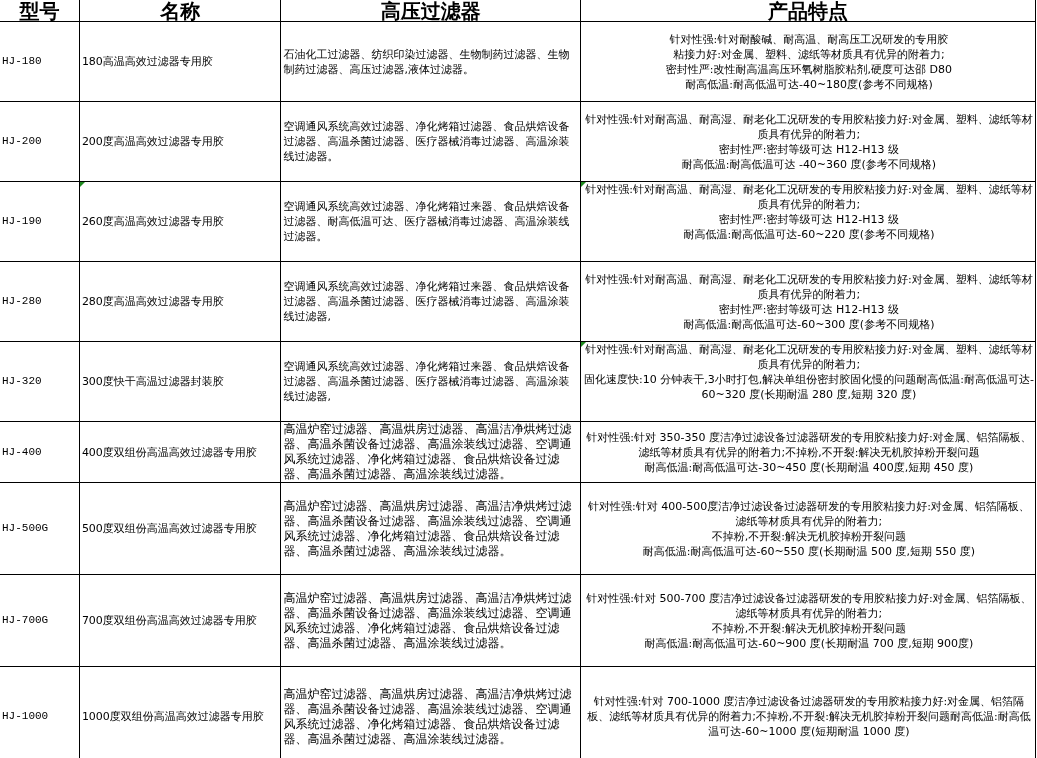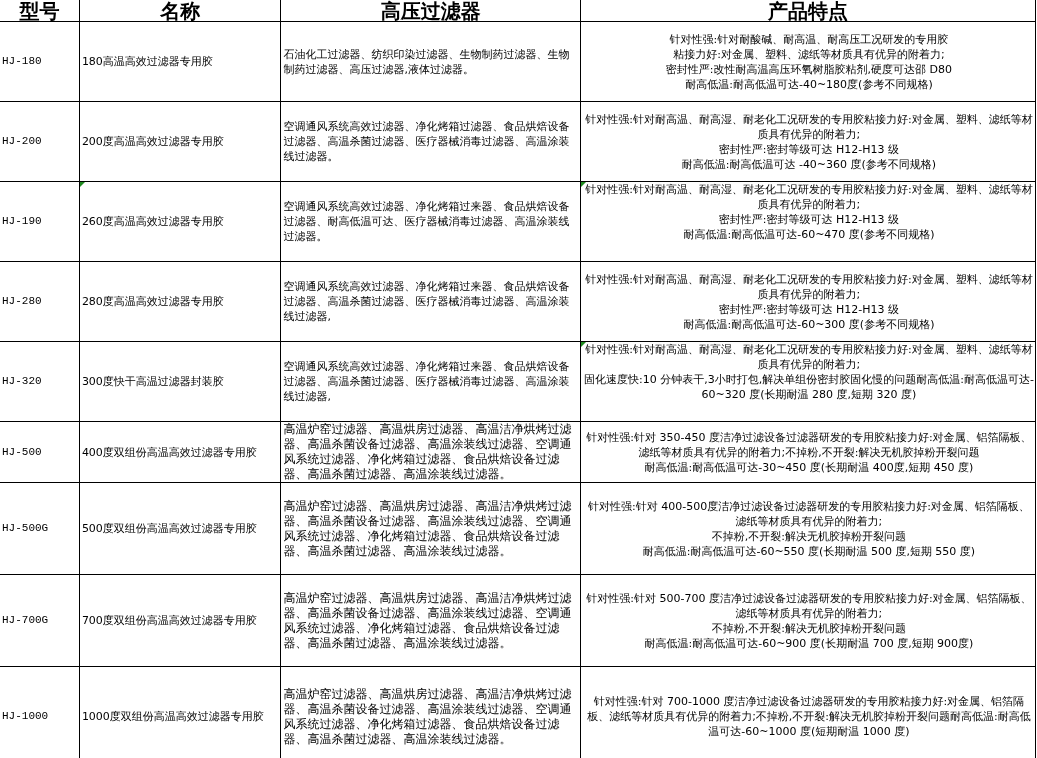--- a/index.html
+++ b/index.html
@@ -57,21 +57,21 @@
         <span class="line">耐高低温:耐高低温可达 -40~360 度(参考不同规格)</span>
       </td>
     </tr>
     <tr style="height:80px">
       <td class="model">HJ-190</td>
       <td class="name note">260度高温高效过滤器专用胶</td>
       <td class="app">空调通风系统高效过滤器、净化烤箱过来器、食品烘焙设备过滤器、耐高低温可达、医疗器械消毒过滤器、高温涂装线过滤器。</td>
       <td class="feat note" style="vertical-align:top">
         <span class="line">针对性强:针对耐高温、耐高湿、耐老化工况研发的专用胶粘接力好:对金属、塑料、滤纸等材质具有优异的附着力;</span>
         <span class="line">密封性严:密封等级可达 H12-H13 级</span>
-        <span class="line">耐高低温:耐高低温可达-60~470 度(参考不同规格)</span>
+        <span class="line">耐高低温:耐高低温可达-60~220 度(参考不同规格)</span>
       </td>
     </tr>
     <tr style="height:80px">
       <td class="model">HJ-280</td>
       <td class="name">280度高温高效过滤器专用胶</td>
       <td class="app">空调通风系统高效过滤器、净化烤箱过来器、食品烘焙设备过滤器、高温杀菌过滤器、医疗器械消毒过滤器、高温涂装线过滤器,</td>
       <td class="feat">
         <span class="line">针对性强:针对耐高温、耐高湿、耐老化工况研发的专用胶粘接力好:对金属、塑料、滤纸等材质具有优异的附着力;</span>
         <span class="line">密封性严:密封等级可达 H12-H13 级</span>
         <span class="line">耐高低温:耐高低温可达-60~300 度(参考不同规格)</span>
@@ -80,25 +80,25 @@
     <tr style="height:80px">
       <td class="model">HJ-320</td>
       <td class="name">300度快干高温过滤器封装胶</td>
       <td class="app">空调通风系统高效过滤器、净化烤箱过来器、食品烘焙设备过滤器、高温杀菌过滤器、医疗器械消毒过滤器、高温涂装线过滤器,</td>
       <td class="feat note" style="vertical-align:top">
         <span class="line">针对性强:针对耐高温、耐高湿、耐老化工况研发的专用胶粘接力好:对金属、塑料、滤纸等材质具有优异的附着力;</span>
         <span class="line">固化速度快:10 分钟表干,3小时打包,解决单组份密封胶固化慢的问题耐高低温:耐高低温可达-60~320 度(长期耐温 280 度,短期 320 度)</span>
       </td>
     </tr>
     <tr style="height:61px">
-      <td class="model">HJ-500</td>
+      <td class="model">HJ-400</td>
       <td class="name">400度双组份高温高效过滤器专用胶</td>
       <td class="app" style="font-size:12px;line-height:15px">高温炉窑过滤器、高温烘房过滤器、高温洁净烘烤过滤器、高温杀菌设备过滤器、高温涂装线过滤器、空调通风系统过滤器、净化烤箱过滤器、食品烘焙设备过滤器、高温杀菌过滤器、高温涂装线过滤器。</td>
       <td class="feat">
-        <span class="line">针对性强:针对 350-450 度洁净过滤设备过滤器研发的专用胶粘接力好:对金属、铝箔隔板、滤纸等材质具有优异的附着力;不掉粉,不开裂:解决无机胶掉粉开裂问题</span>
+        <span class="line">针对性强:针对 350-350 度洁净过滤设备过滤器研发的专用胶粘接力好:对金属、铝箔隔板、滤纸等材质具有优异的附着力;不掉粉,不开裂:解决无机胶掉粉开裂问题</span>
         <span class="line">耐高低温:耐高低温可达-30~450 度(长期耐温 400度,短期 450 度)</span>
       </td>
     </tr>
     <tr style="height:92px">
       <td class="model">HJ-500G</td>
       <td class="name">500度双组份高温高效过滤器专用胶</td>
       <td class="app" style="font-size:12px;line-height:15px">高温炉窑过滤器、高温烘房过滤器、高温洁净烘烤过滤器、高温杀菌设备过滤器、高温涂装线过滤器、空调通风系统过滤器、净化烤箱过滤器、食品烘焙设备过滤器、高温杀菌过滤器、高温涂装线过滤器。</td>
       <td class="feat">
         <span class="line">针对性强:针对 400-500度洁净过滤设备过滤器研发的专用胶粘接力好:对金属、铝箔隔板、滤纸等材质具有优异的附着力;</span>
         <span class="line">不掉粉,不开裂:解决无机胶掉粉开裂问题</span>

